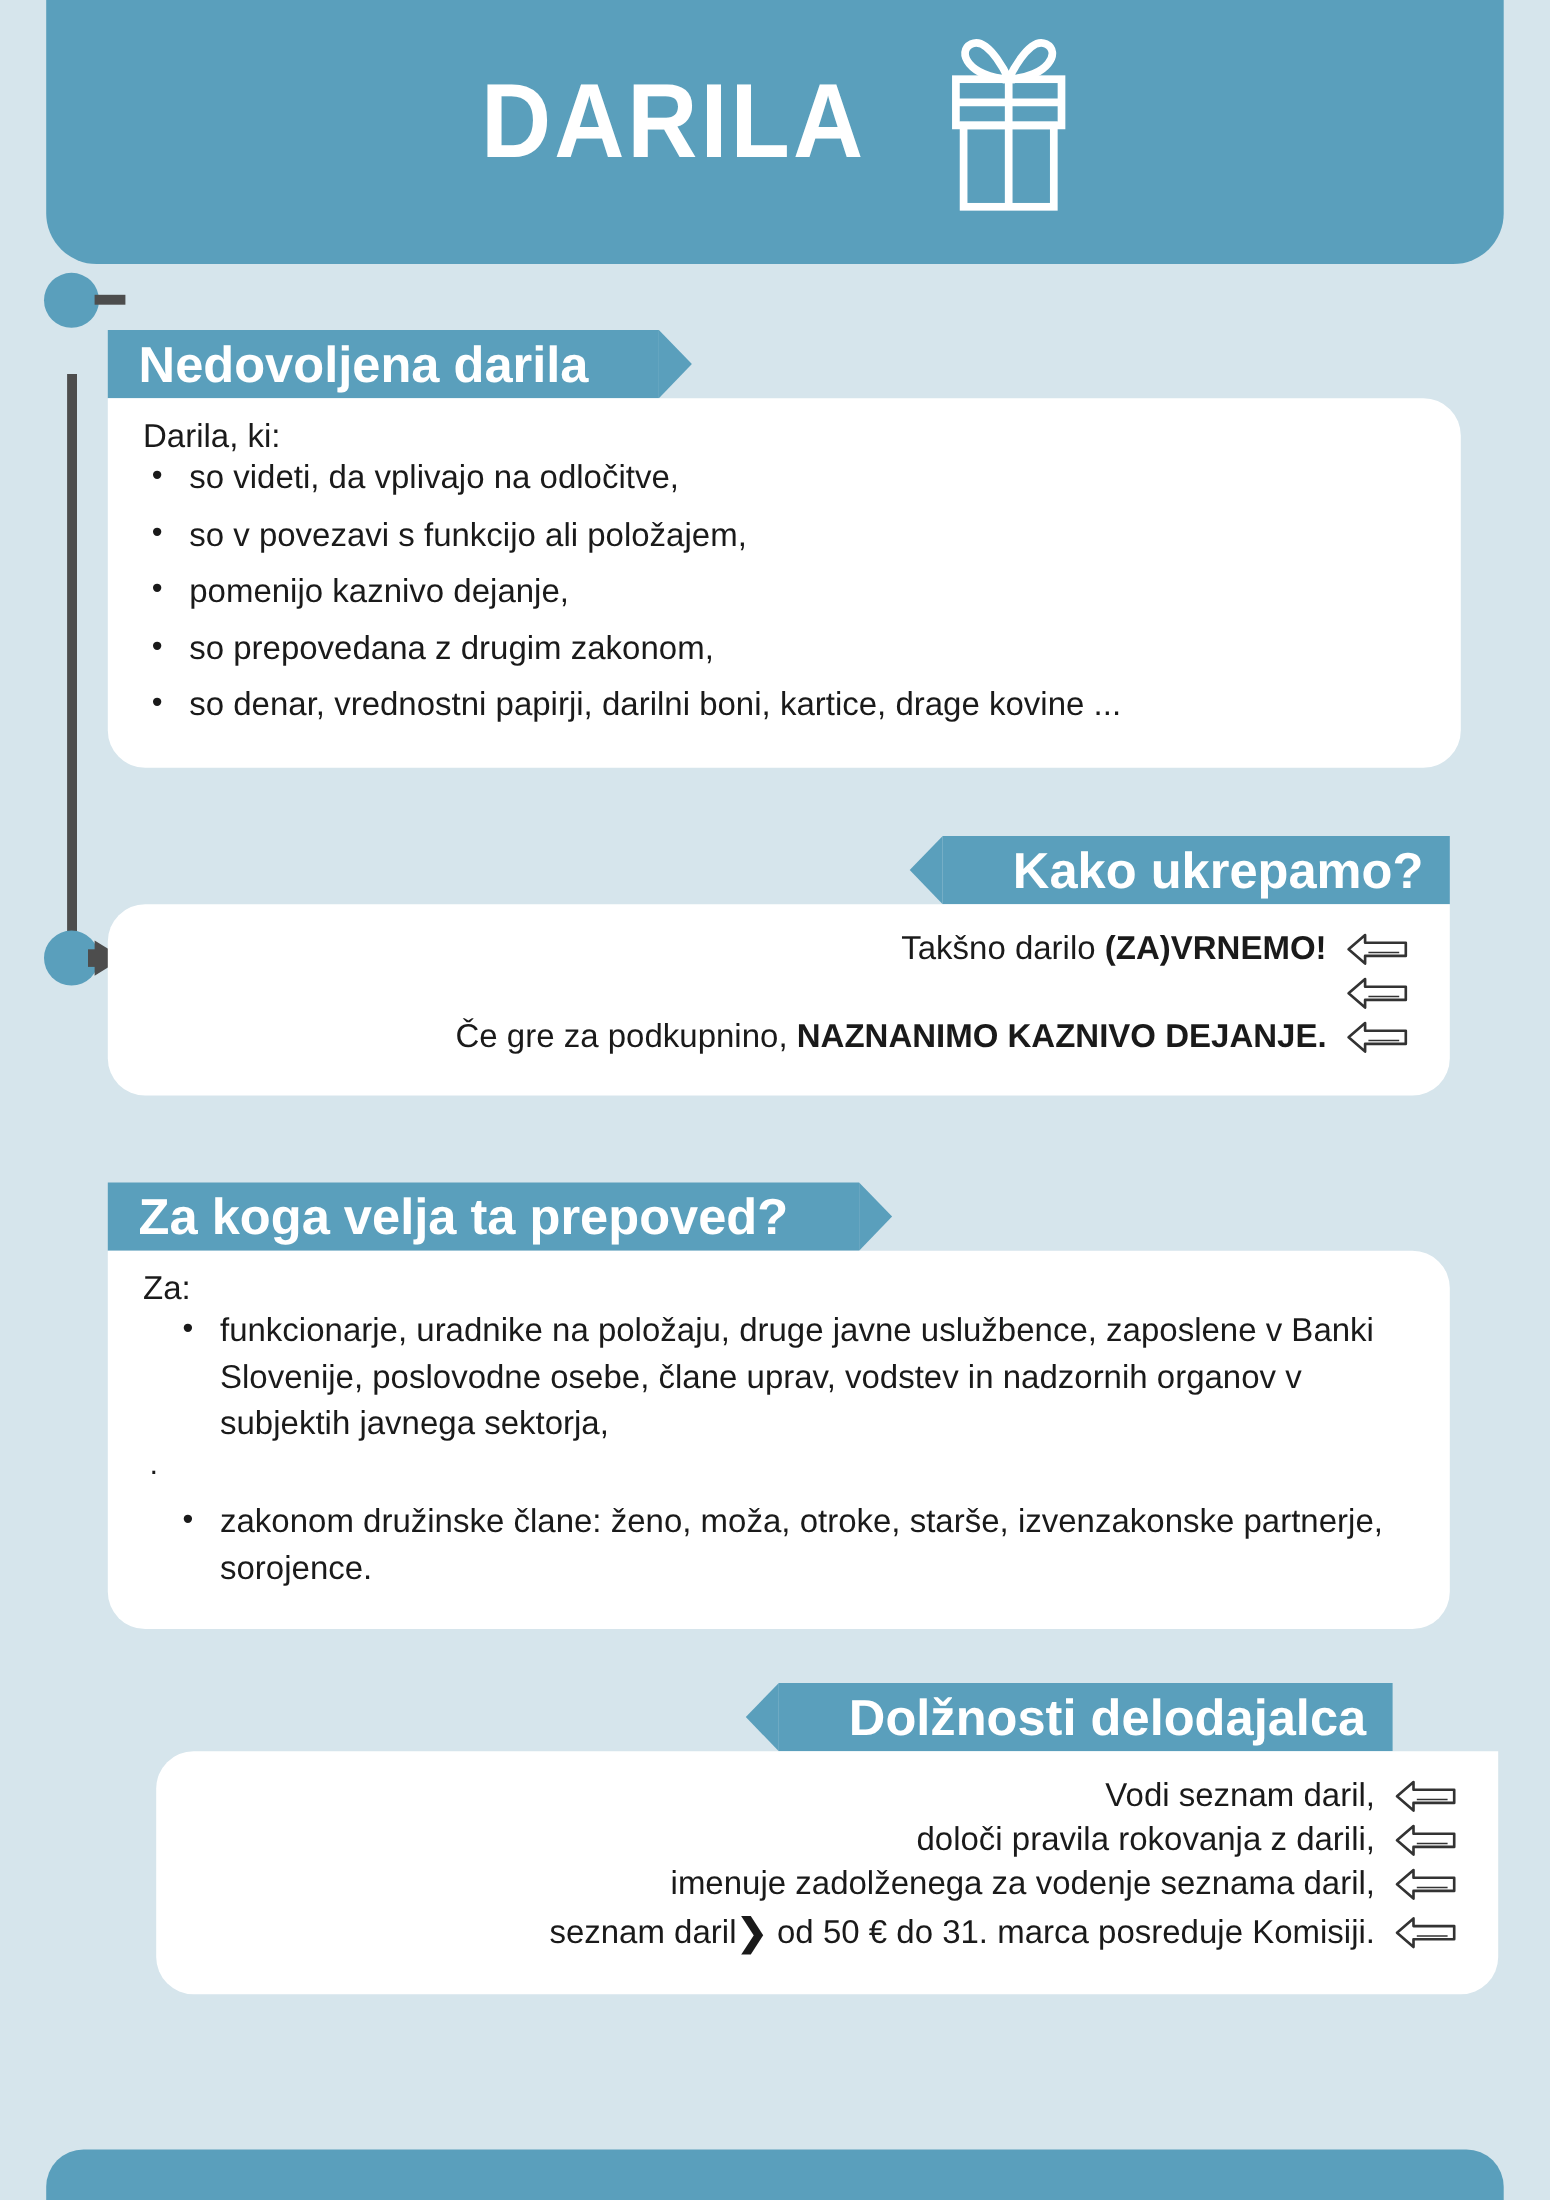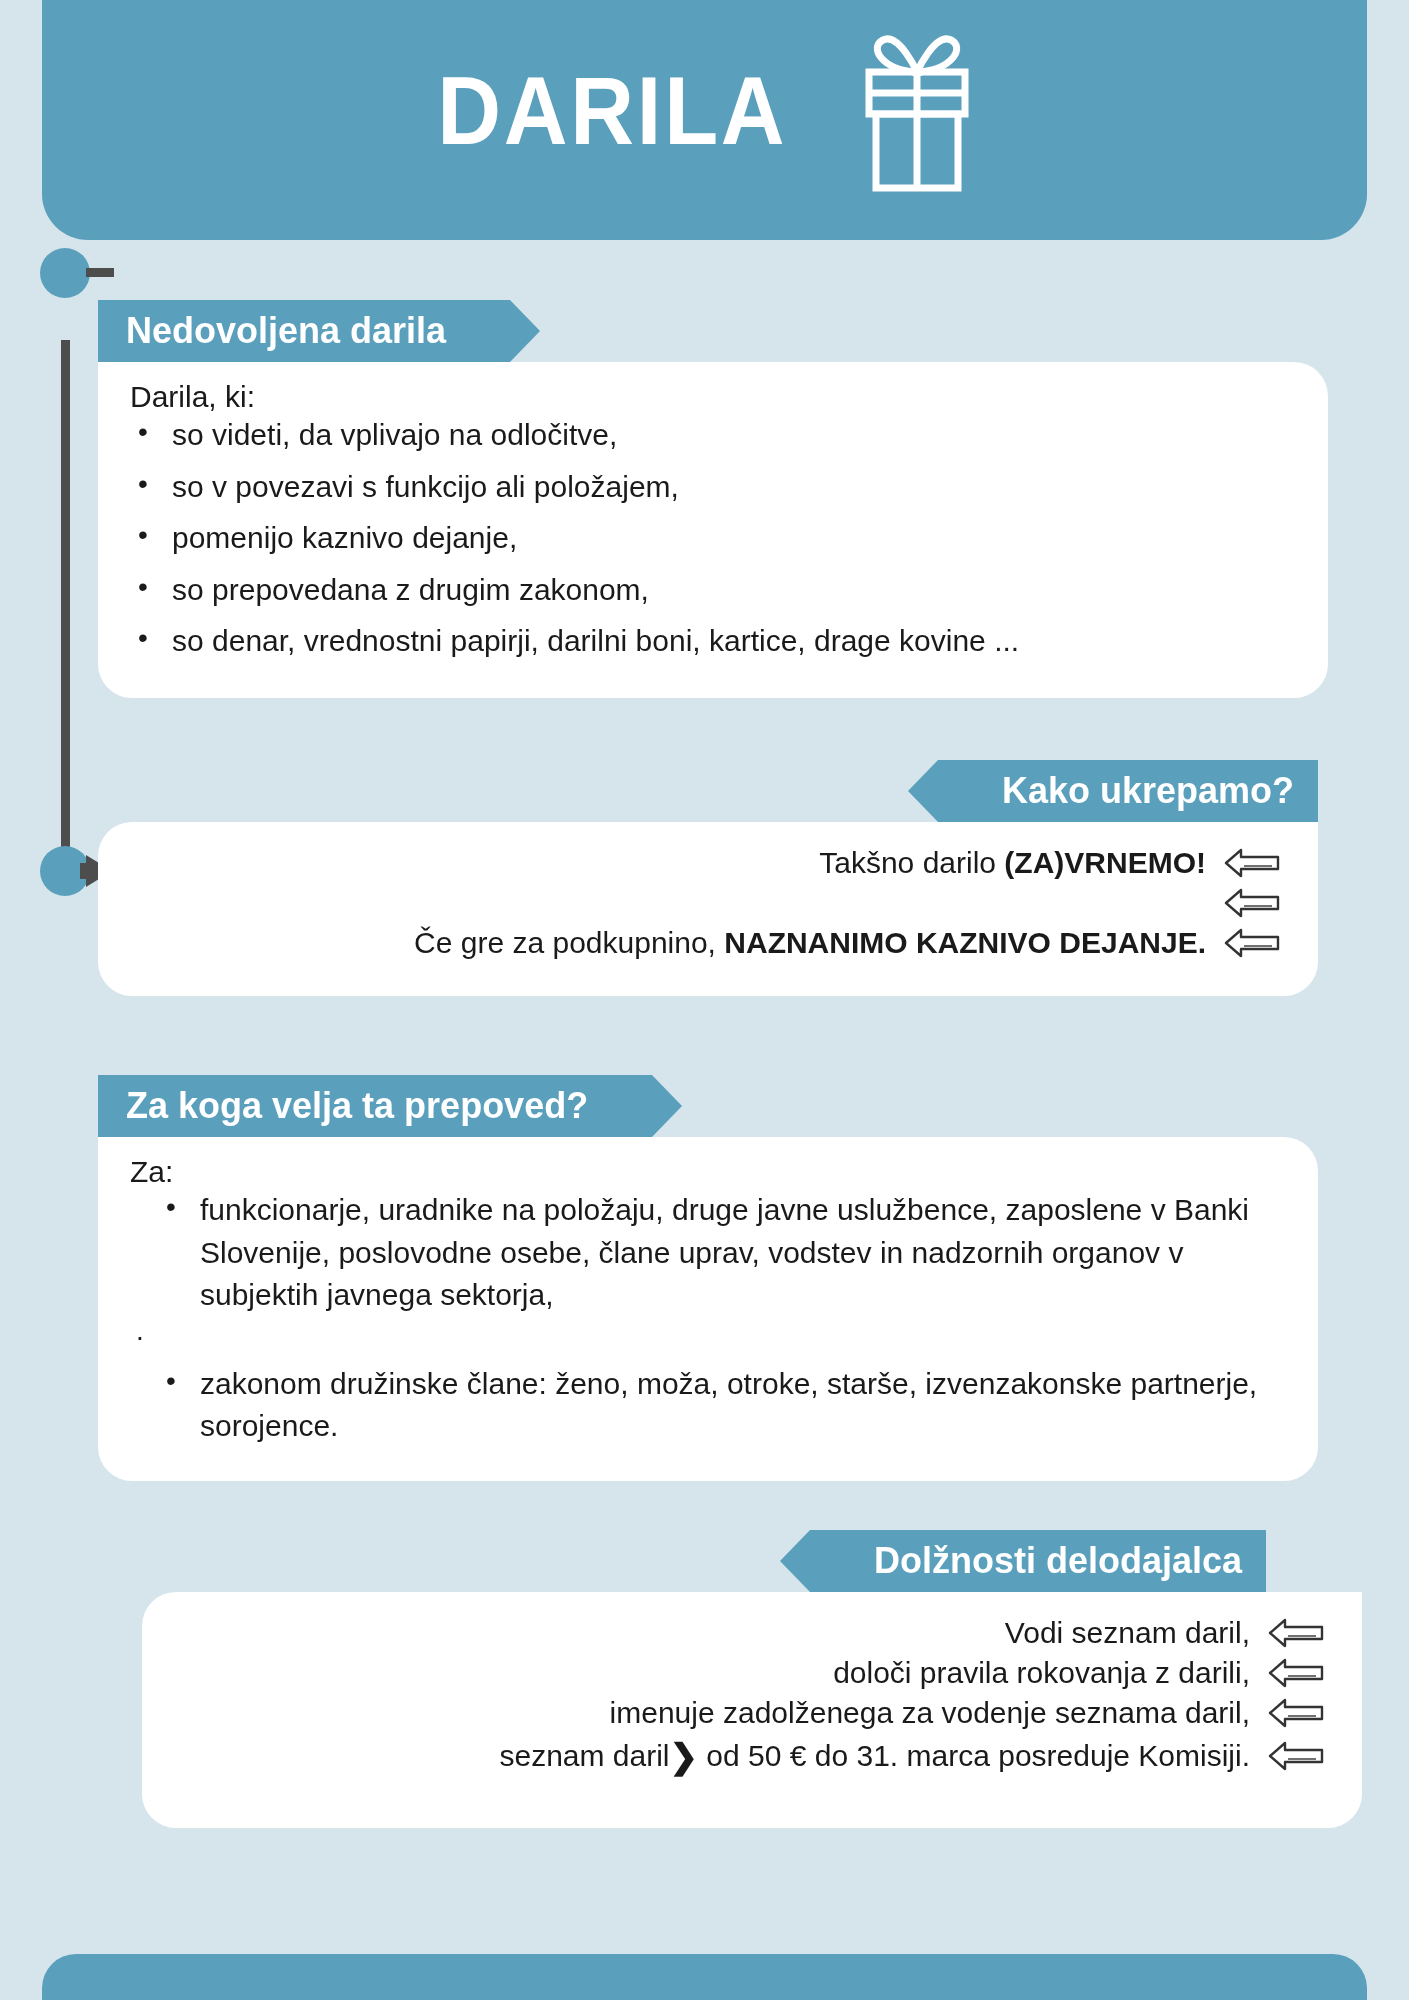--- a/index.html
+++ b/index.html
@@ -84,21 +84,21 @@
     background: #4d4d4d;
   }
 
   
   .section { position: absolute; }
 
   .hdr {
     position: relative;
     background: #5a9fbc;
     color: #ffffff;
-    font-size: 36px;
+    font-size: 46px;
     font-weight: bold;
     height: 62px;
     line-height: 62px;
     display: inline-block;
     white-space: nowrap;
   }
   .hdr.left { padding: 0 64px 0 28px; }
   .hdr.left::after {
     content: "";
     position: absolute;
@@ -259,21 +259,21 @@
     <span class="stray-dot" style="left:38px; top:178px;">.</span>
     <ul class="bullets" style="padding-left:28px;">
       <li style="margin-bottom:46px;">funkcionarje, uradnike na položaju, druge javne uslužbence, zaposlene v Banki Slovenije, poslovodne osebe, člane uprav, vodstev in nadzornih organov v subjektih javnega sektorja,</li>
       <li>zakonom družinske člane: ženo, moža, otroke, starše, izvenzakonske partnerje, sorojence.</li>
     </ul>
   </div>
 </div>
 
 <div class="section" style="left:98px; top:1530px; width:1124px; text-align:right;margin-left:44px;">
   <div class="hdr right">Dolžnosti delodajalca</div>
-  <div class="card topflat-right" style="width:1220px; padding:24px 36px 46px 36px; text-align:right;">
+  <div class="card topflat-right" style="width:1220px; padding:24px 36px 30px 36px; text-align:right;">
 
     <div class="rt-line">
       <span>Vodi seznam daril,</span>
       <span>
         <svg class="larrow" viewBox="0 0 60 34" fill="none" stroke="#333" stroke-width="2.4" stroke-linejoin="round">
           <path d="M19 4 L4 17 L19 30 L19 23 L56 23 L56 11 L19 11 Z"></path>
           <line x1="22" y1="20" x2="50" y2="20" stroke-width="1.4"></line>
         </svg>
       </span>
     </div>

